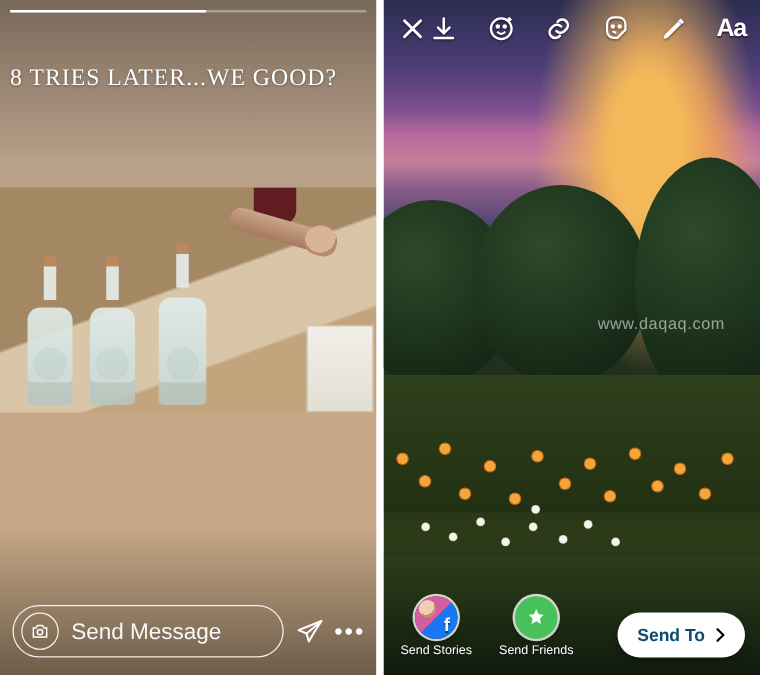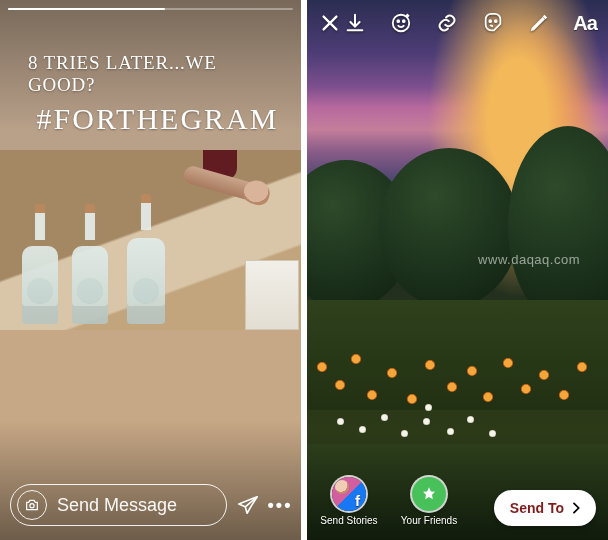--- a/index.html
+++ b/index.html
@@ -41,21 +41,21 @@
       background: radial-gradient(circle at 40% 35%, #e6c6b7 0 35%, #8a6b5a 36% 70%, #533f36 71% 100%);
       flex-shrink: 0;
     }
     .username { font-size: 13px; font-weight: 600; }
     .timestamp { font-size: 13px; opacity: .85; margin-left: 4px; }
     .close-x {
       margin-left: auto; width: 24px; height: 24px; display:flex; align-items:center; justify-content:center;
       cursor: pointer;
     }
     .overlay-text {
-      position: absolute; top: 52px; left: 28px; right: 14px;
+      position: absolute; top: 52px; left: 8px; right: 14px;
       color: #fff;
       text-shadow: 0 1px 2px rgba(0,0,0,.35);
     }
     .overlay-text .line1 {
       font-size: 19px; letter-spacing: .8px; font-weight: 400;
       font-family: Georgia, "Times New Roman", serif;
       text-transform: uppercase;
     }
     .overlay-text .line2 {
       margin-top: 6px;
@@ -187,21 +187,21 @@
     .yourstories .circle::before {
       content:""; position:absolute; left:3px; top:3px; width:14px; height:14px; border-radius:50%;
       background: radial-gradient(circle at 40% 35%, #f2cdb6 0 55%, #c68a6c 56% 100%);
     }
     .yourstories .circle::after {
       content:"f"; position:absolute; right:6px; bottom:2px; color:#fff; font-weight:800; font-size:15px; font-family:Arial;
     }
     .closefriends .circle { background:#49c15a; display:flex; align-items:center; justify-content:center; }
     .sendto {
       margin-left:auto;
-      background:#fff; color:#7f1d1d; border-radius:20px;
+      background:#fff; color:#0c4a6e; border-radius:20px;
       height:36px; padding:0 12px 0 16px;
       display:flex; align-items:center; gap:4px;
       font-size:14px; font-weight:600; cursor:pointer;
       box-shadow:0 2px 5px rgba(0,0,0,.35);
     }
 
     .watermark {
       position:absolute; top:48%; right:28px;
       font-size:13px; color:rgba(255,255,255,.55);
       letter-spacing:.5px; pointer-events:none;
@@ -212,21 +212,20 @@
 <body>
 
 <div class="left">
   <div class="top-gradient"></div>
   <div class="progress">
     <div class="fill"></div>
   </div>
 
   <div class="overlay-text">
     <div class="line1">8 tries later...we good?</div>
-    <div class="line2">#FORTHEGRAM</div>
   </div>
 
   <div class="photo">
     <div class="shirtbit"></div>
     <div class="arm"></div>
     <div class="box"></div>
     <div class="bottle b1">
         <div class="label"></div>
       </div>
     <div class="bottle b2">
@@ -349,21 +348,21 @@
     <div class="share-opt yourstories">
       <div class="circle"></div>
       <span>Send Stories</span>
     </div>
     <div class="share-opt closefriends">
       <div class="circle">
         <svg width="18" height="18" viewBox="0 0 24 24" fill="#fff">
             <path d="M12 3l2.5 5.5L20 9l-4 4 1 6-5-3-5 3 1-6-4-4 5.5-.5z"></path>
           </svg>
       </div>
-      <span>Your Friends</span>
+      <span>Send Friends</span>
     </div>
     <div class="sendto">
       <span>Send To</span>
       <svg width="16" height="16" viewBox="0 0 24 24" fill="none" stroke="#000" stroke-width="2.6" stroke-linecap="round">
           <path d="M9 5l7 7-7 7"></path>
         </svg>
     </div>
   </div>
 </div>
 

